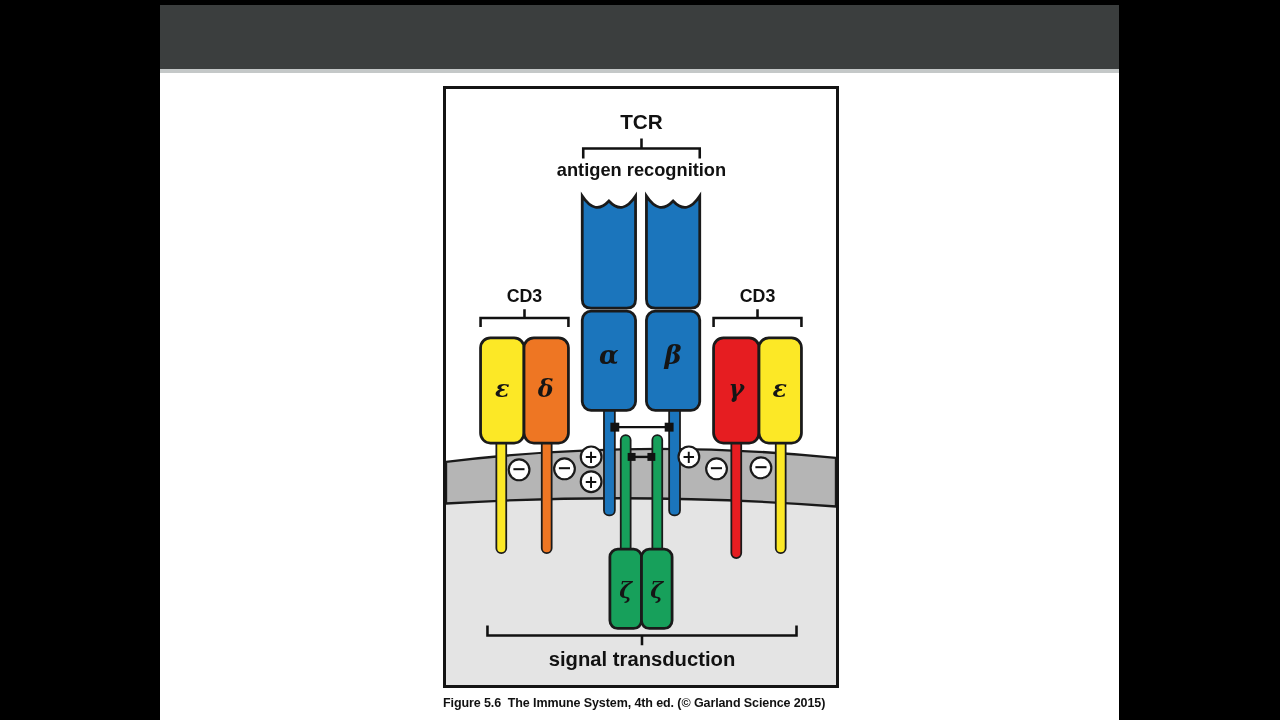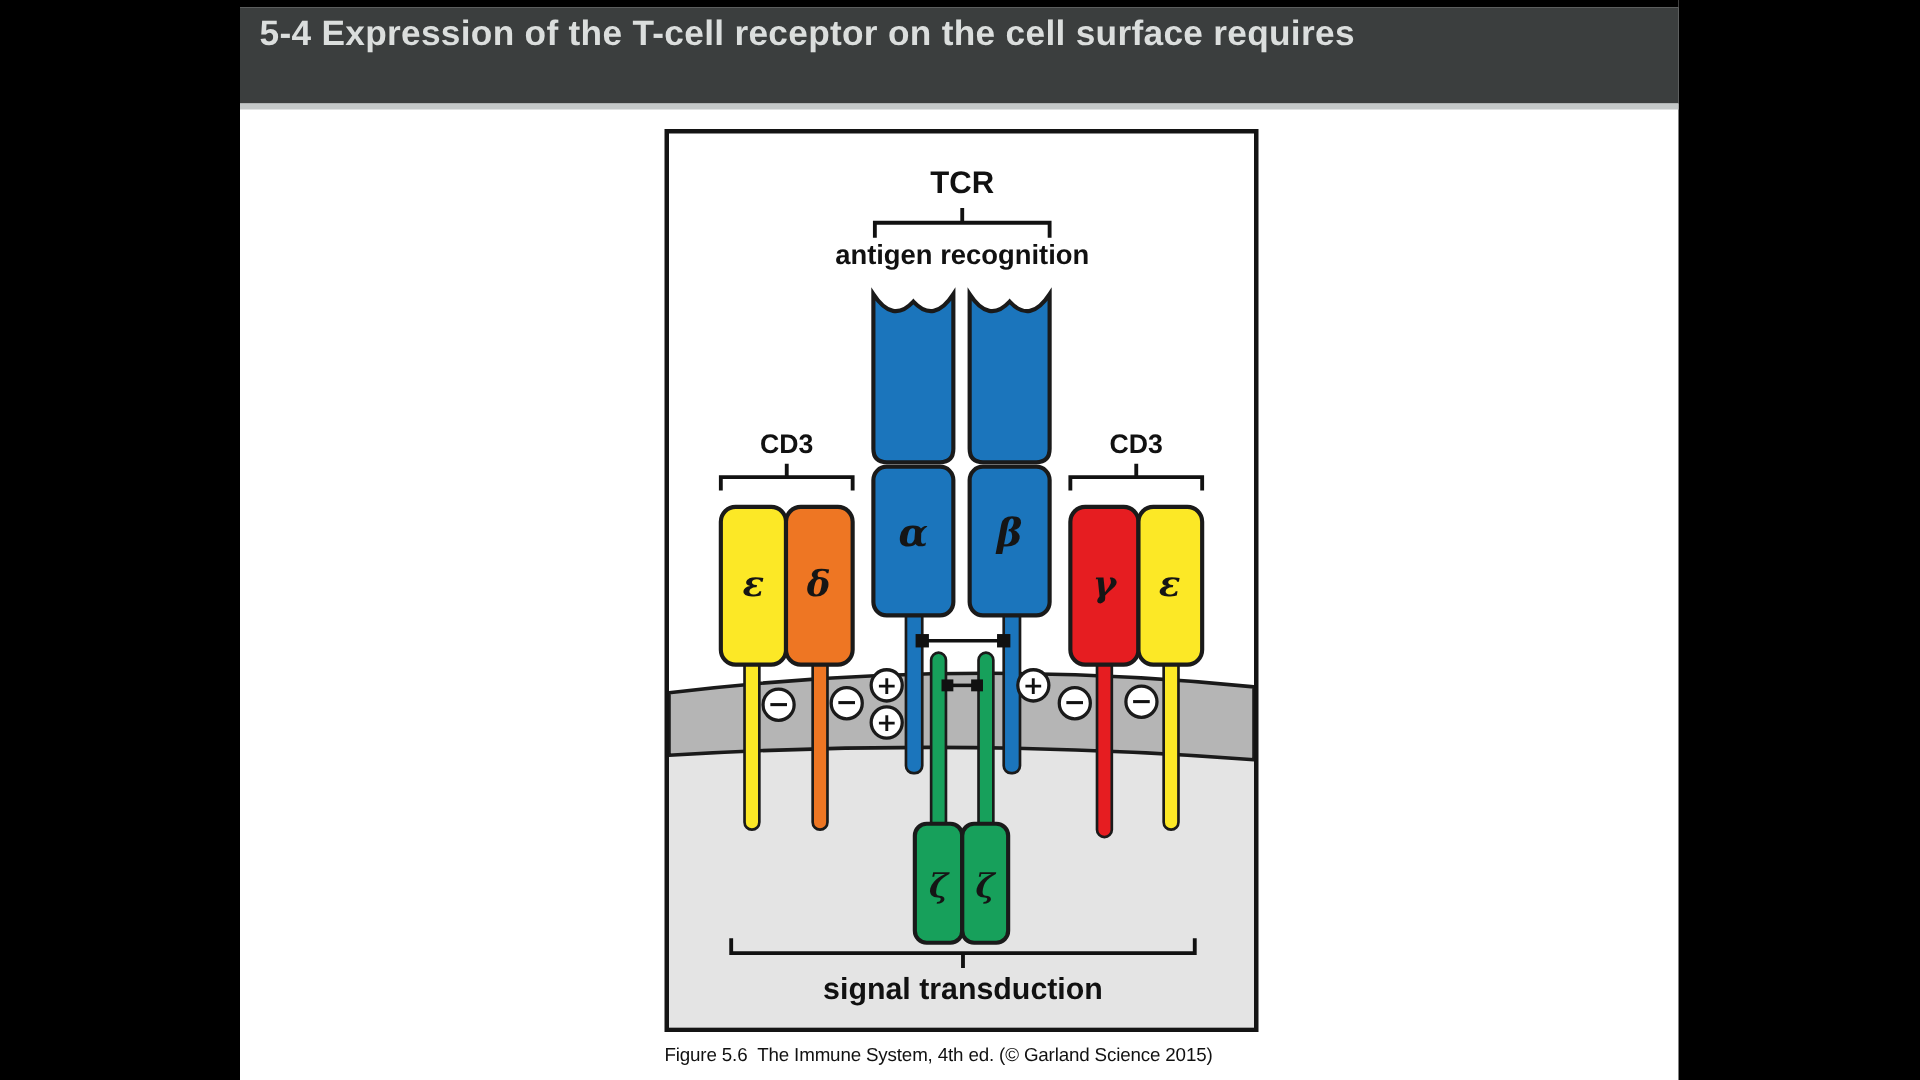--- a/index.html
+++ b/index.html
@@ -17,37 +17,36 @@
     font-size:23.5px;font-weight:bold;color:#dbdedd;line-height:29px;letter-spacing:0.2px;
     white-space:pre;
   }
   .title-underline{position:absolute;left:160px;top:69px;width:959px;height:4px;background:#c4c8c8;}
   .figure-box{
     position:absolute;left:443px;top:86px;width:396px;height:602px;
     box-sizing:border-box;border:3px solid #141414;background:#fff;
   }
   .figure-box svg{position:absolute;left:0;top:0;width:100%;height:100%;}
   .caption{
-    position:absolute;left:443px;top:696px;font-size:12.5px;font-weight:normal;color:#111;
+    position:absolute;left:443px;top:696px;font-size:12.5px;font-weight:bold;color:#111;
     white-space:pre;letter-spacing:-0.1px;
   }
   .lbl{font-family:"Liberation Sans",sans-serif;font-weight:bold;fill:#111;text-anchor:middle;}
   .greek{font-family:"DejaVu Serif",serif;font-style:italic;font-weight:bold;fill:#151515;text-anchor:middle;}
   .charge-t{font-family:"DejaVu Sans",sans-serif;font-weight:bold;fill:#111;text-anchor:middle;}
   .bracket{fill:none;stroke:#111;stroke-width:2.6;}
   .outline{stroke:#1a1a1a;}
 </style>
 </head>
 <body>
 
 <div class="content-bg"></div>
 <div class="top-strip"></div>
 
 <div class="title-bar">
-  <div class="title-text">5-4 Expression of the T-cell receptor on the cell surface requires</div>
 </div>
 <div class="title-underline"></div>
 
 <div class="figure-box">
   <svg viewBox="0 0 395 601" preserveAspectRatio="none">
 
     <g>
       <path d="M0 418 Q197 406 395 421 L395 601 L0 601 Z" fill="#e4e4e4"></path>
     </g>
     <g>

